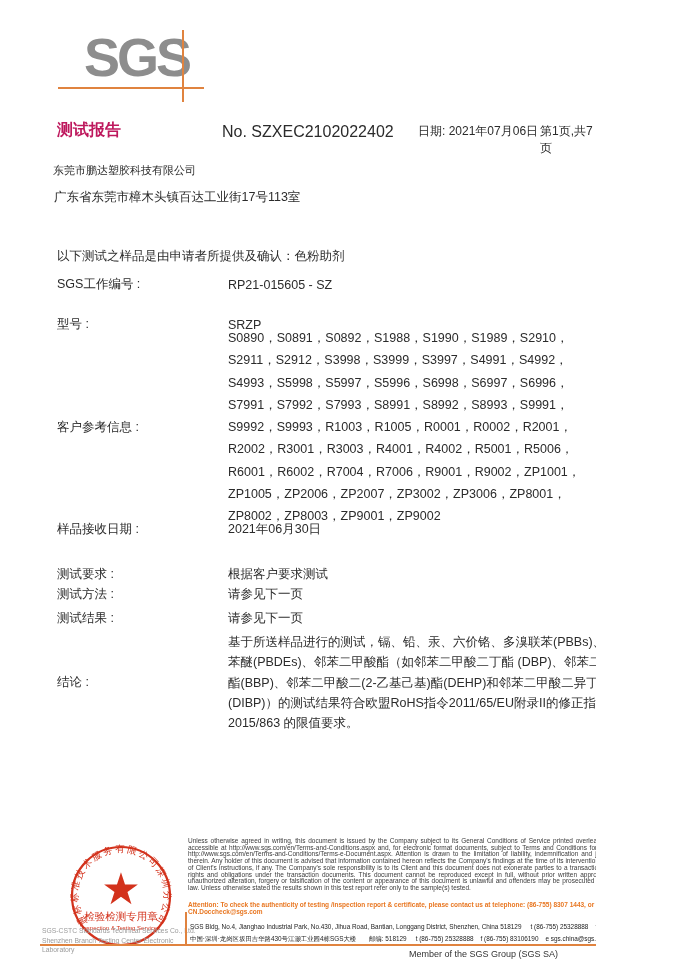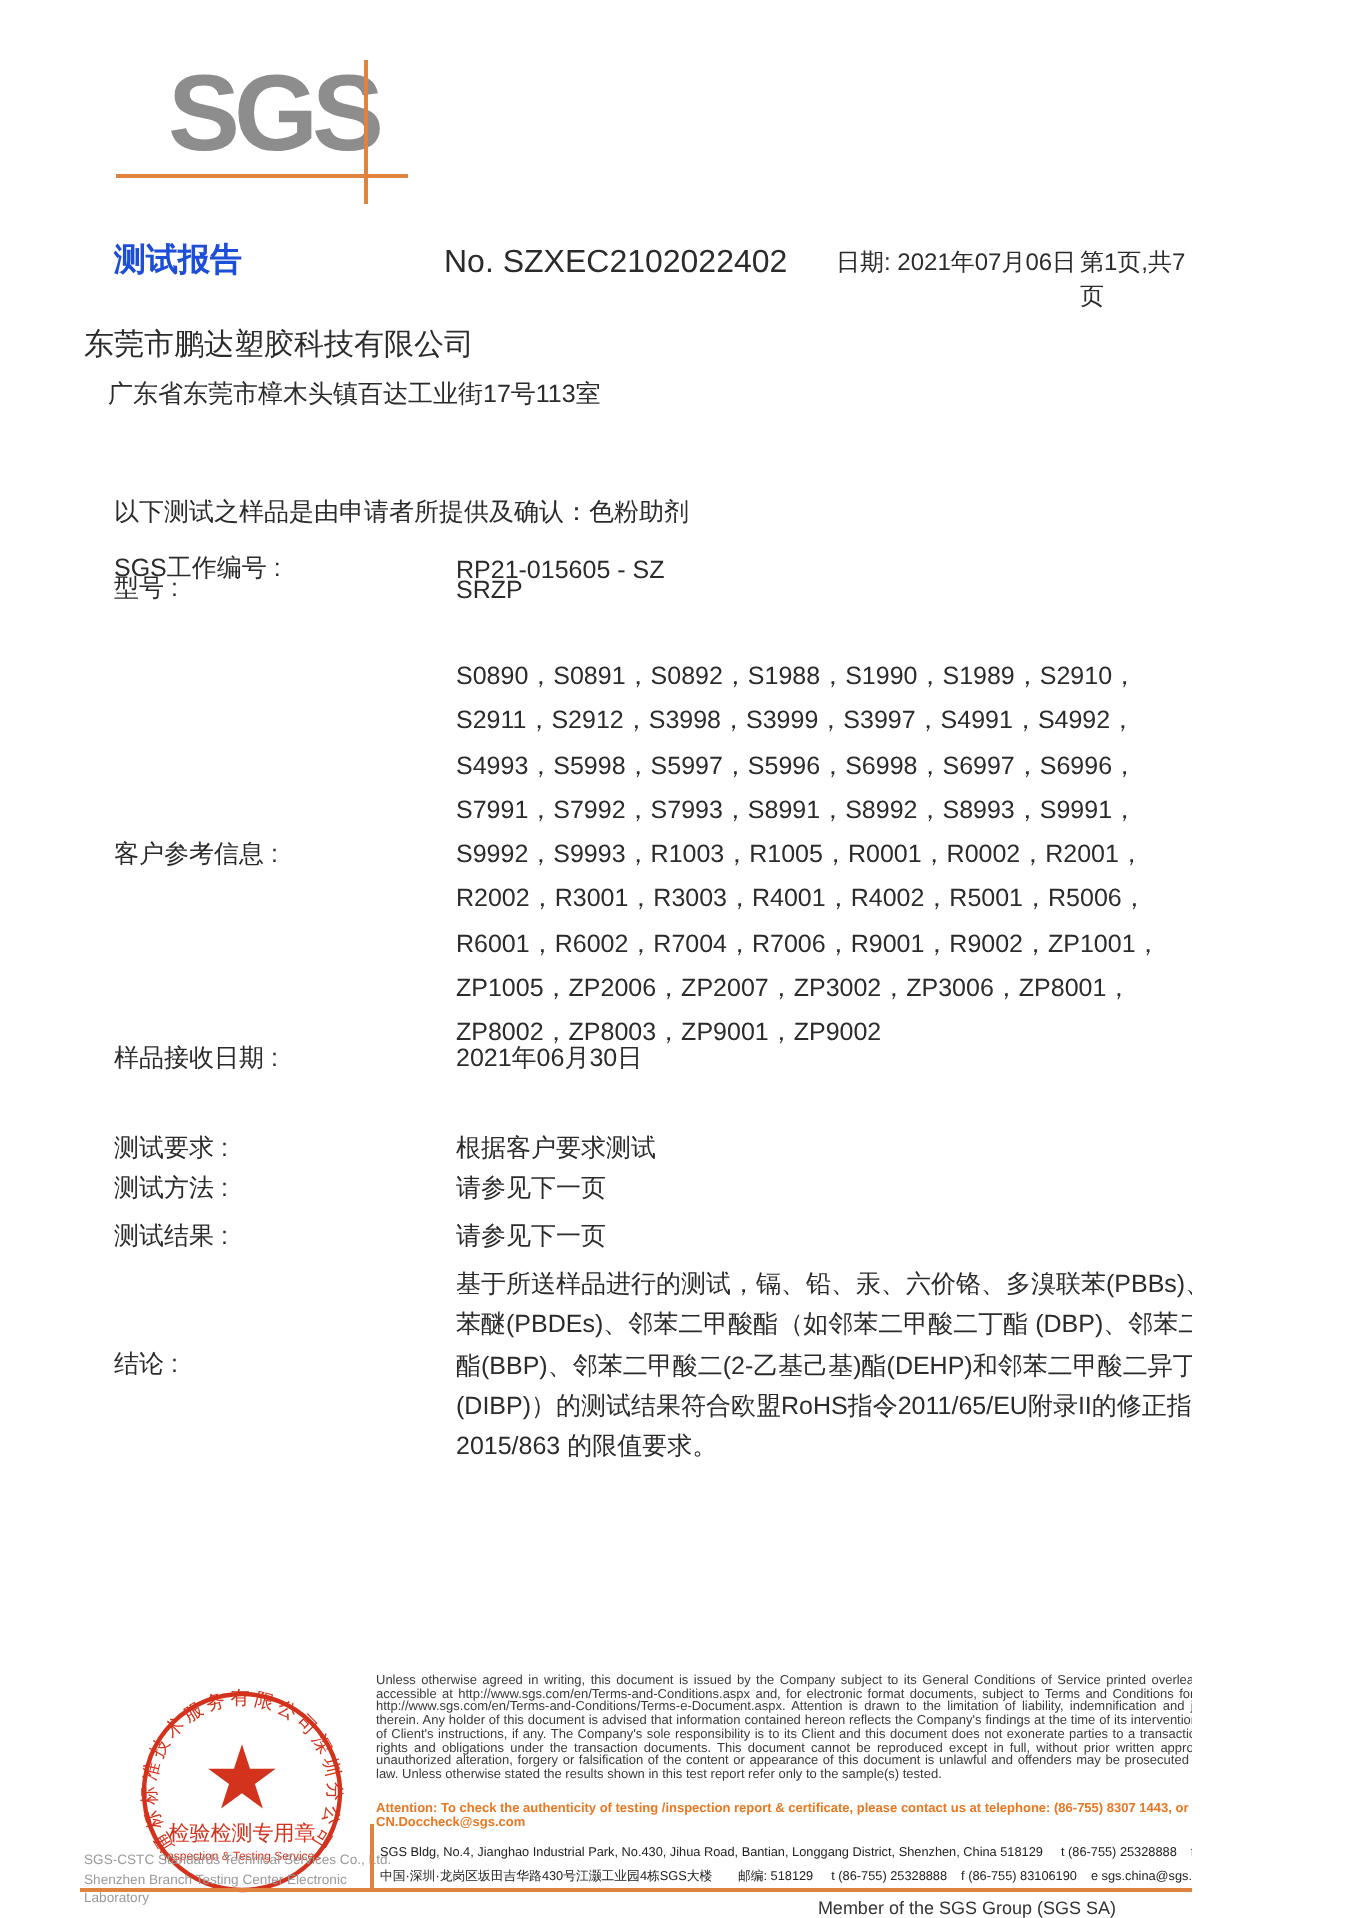--- a/index.html
+++ b/index.html
@@ -6,26 +6,26 @@
   body{font-family:"Liberation Sans","DejaVu Sans",sans-serif;color:#2b2b2b;}
   .page{position:relative;width:596px;height:959px;background:#fff;overflow:hidden;}
 
   
   .logo-text{position:absolute;left:84px;top:30px;font-size:54px;font-weight:bold;
              color:#8d8d8d;letter-spacing:-3px;line-height:1;}
   .logo-hline{position:absolute;left:58px;top:87px;width:146px;height:2px;background:#e0833f;}
   .logo-vline{position:absolute;left:182px;top:30px;width:2px;height:72px;background:#e0833f;}
 
   
-  .doc-title{position:absolute;left:57px;top:120px;font-size:16px;font-weight:bold;color:#1d4ed8;}
+  .doc-title{position:absolute;left:57px;top:120px;font-size:16px;font-weight:bold;color:#be185d;}
   .report-no{position:absolute;left:222px;top:123px;font-size:16px;}
   .report-date{position:absolute;left:418px;top:123px;font-size:12px;}
   .page-info{position:absolute;left:540px;top:123px;font-size:12px;}
 
-  .company-name{position:absolute;left:42px;top:163px;font-size:15px;}
+  .company-name{position:absolute;left:53px;top:163px;font-size:11px;}
   .company-address{position:absolute;left:54px;top:189px;font-size:12.5px;}
 
   .statement{position:absolute;left:57px;top:248px;font-size:12.5px;}
 
   .row{position:absolute;left:57px;display:flex;font-size:12.5px;align-items:center;}
   .row .lbl{width:171px;flex:none;}
   .row .val{flex:1;}
   .ref-lines .ref-line{line-height:22.3px;}
 
   .conclusion-text{width:424px;line-height:20.3px;}
@@ -63,21 +63,21 @@
 
   <div class="company-name">东莞市鹏达塑胶科技有限公司</div>
   <div class="company-address">广东省东莞市樟木头镇百达工业街17号113室</div>
 
   <div class="statement">以下测试之样品是由申请者所提供及确认：色粉助剂</div>
 
   <div class="row" style="top:276px">
     <span class="lbl">SGS工作编号 :</span>
     <span class="val">RP21-015605 - SZ</span>
   </div>
-  <div class="row" style="top:286px">
+  <div class="row" style="top:316px">
     <span class="lbl">型号 :</span>
     <span class="val">SRZP</span>
   </div>
 
   <div class="row" style="top:327px">
     <span class="lbl">客户参考信息 :</span>
     <div class="val ref-lines">
       <div class="ref-line">S0890，S0891，S0892，S1988，S1990，S1989，S2910，</div>
       <div class="ref-line">S2911，S2912，S3998，S3999，S3997，S4991，S4992，</div>
       <div class="ref-line">S4993，S5998，S5997，S5996，S6998，S6997，S6996，</div>

